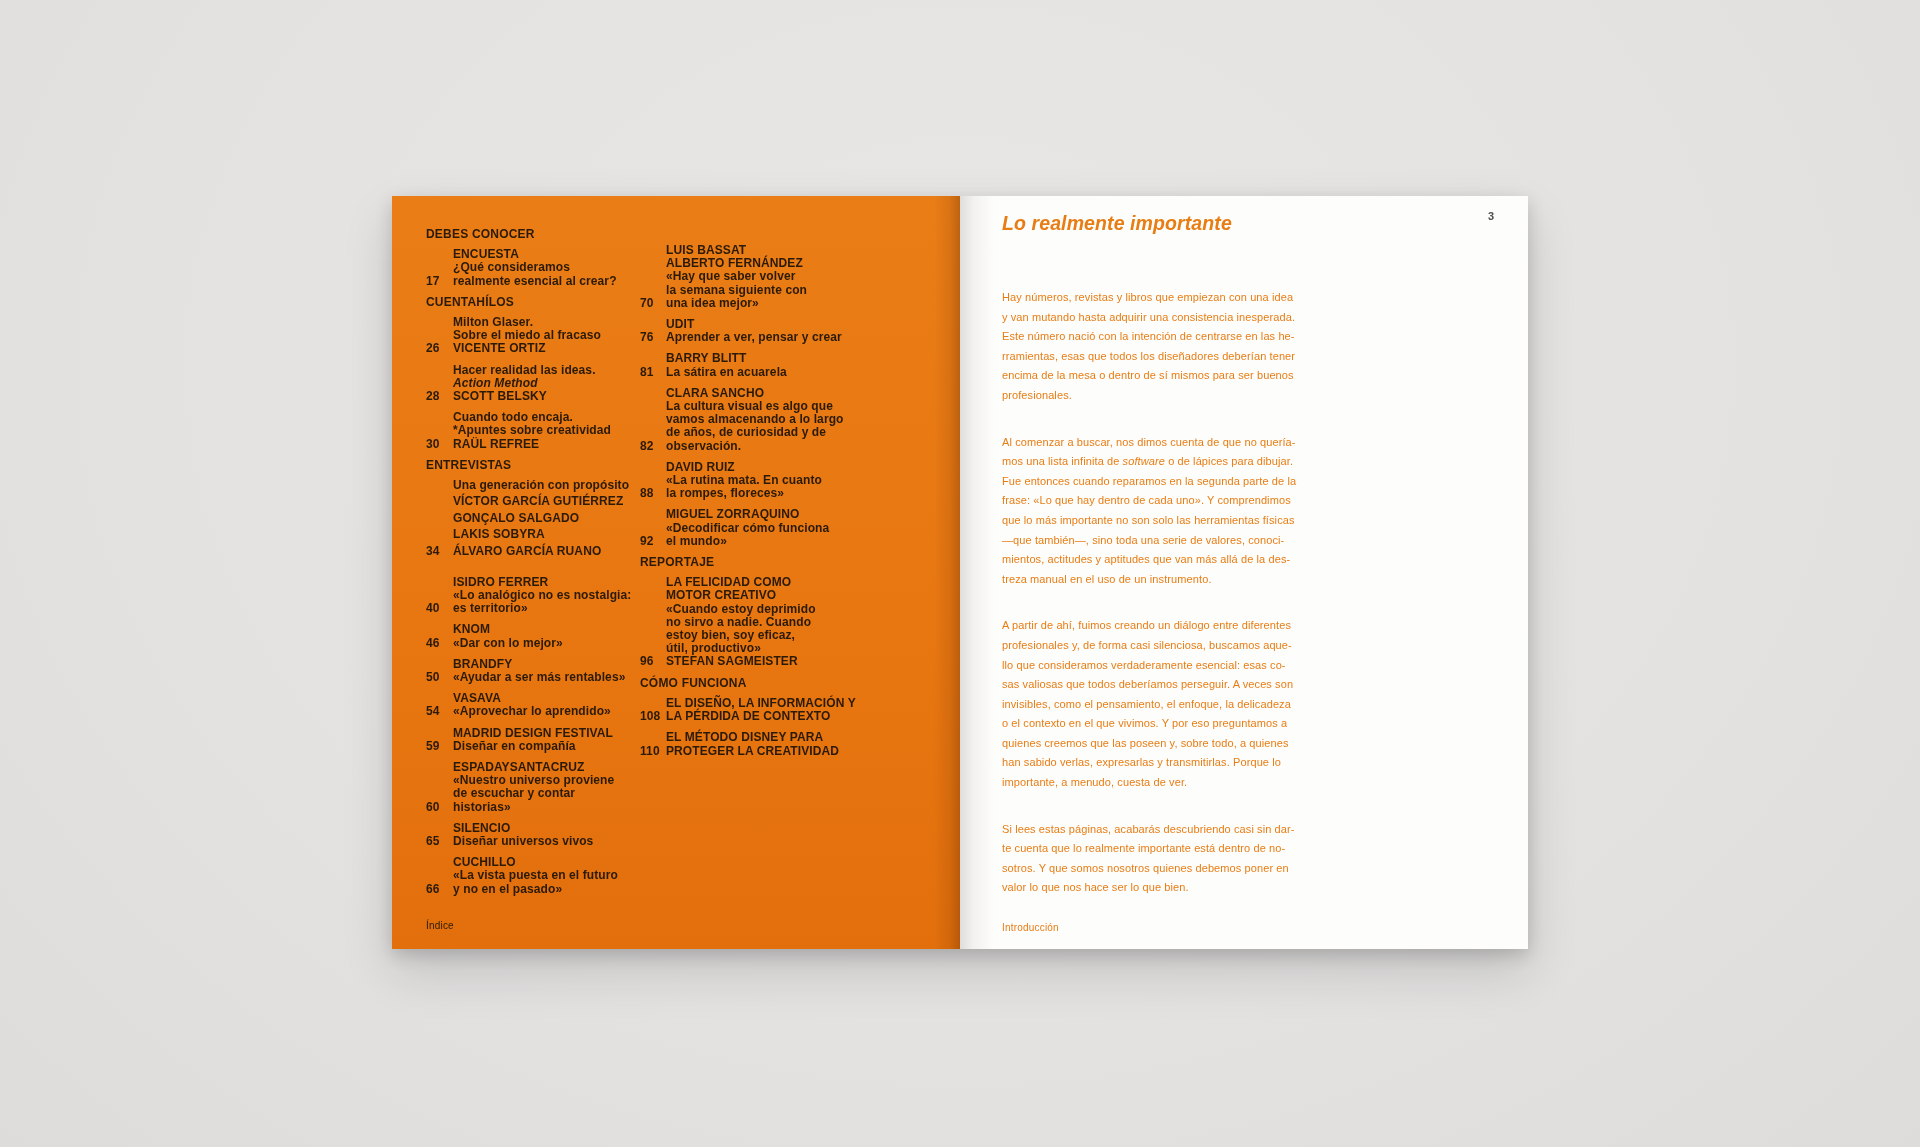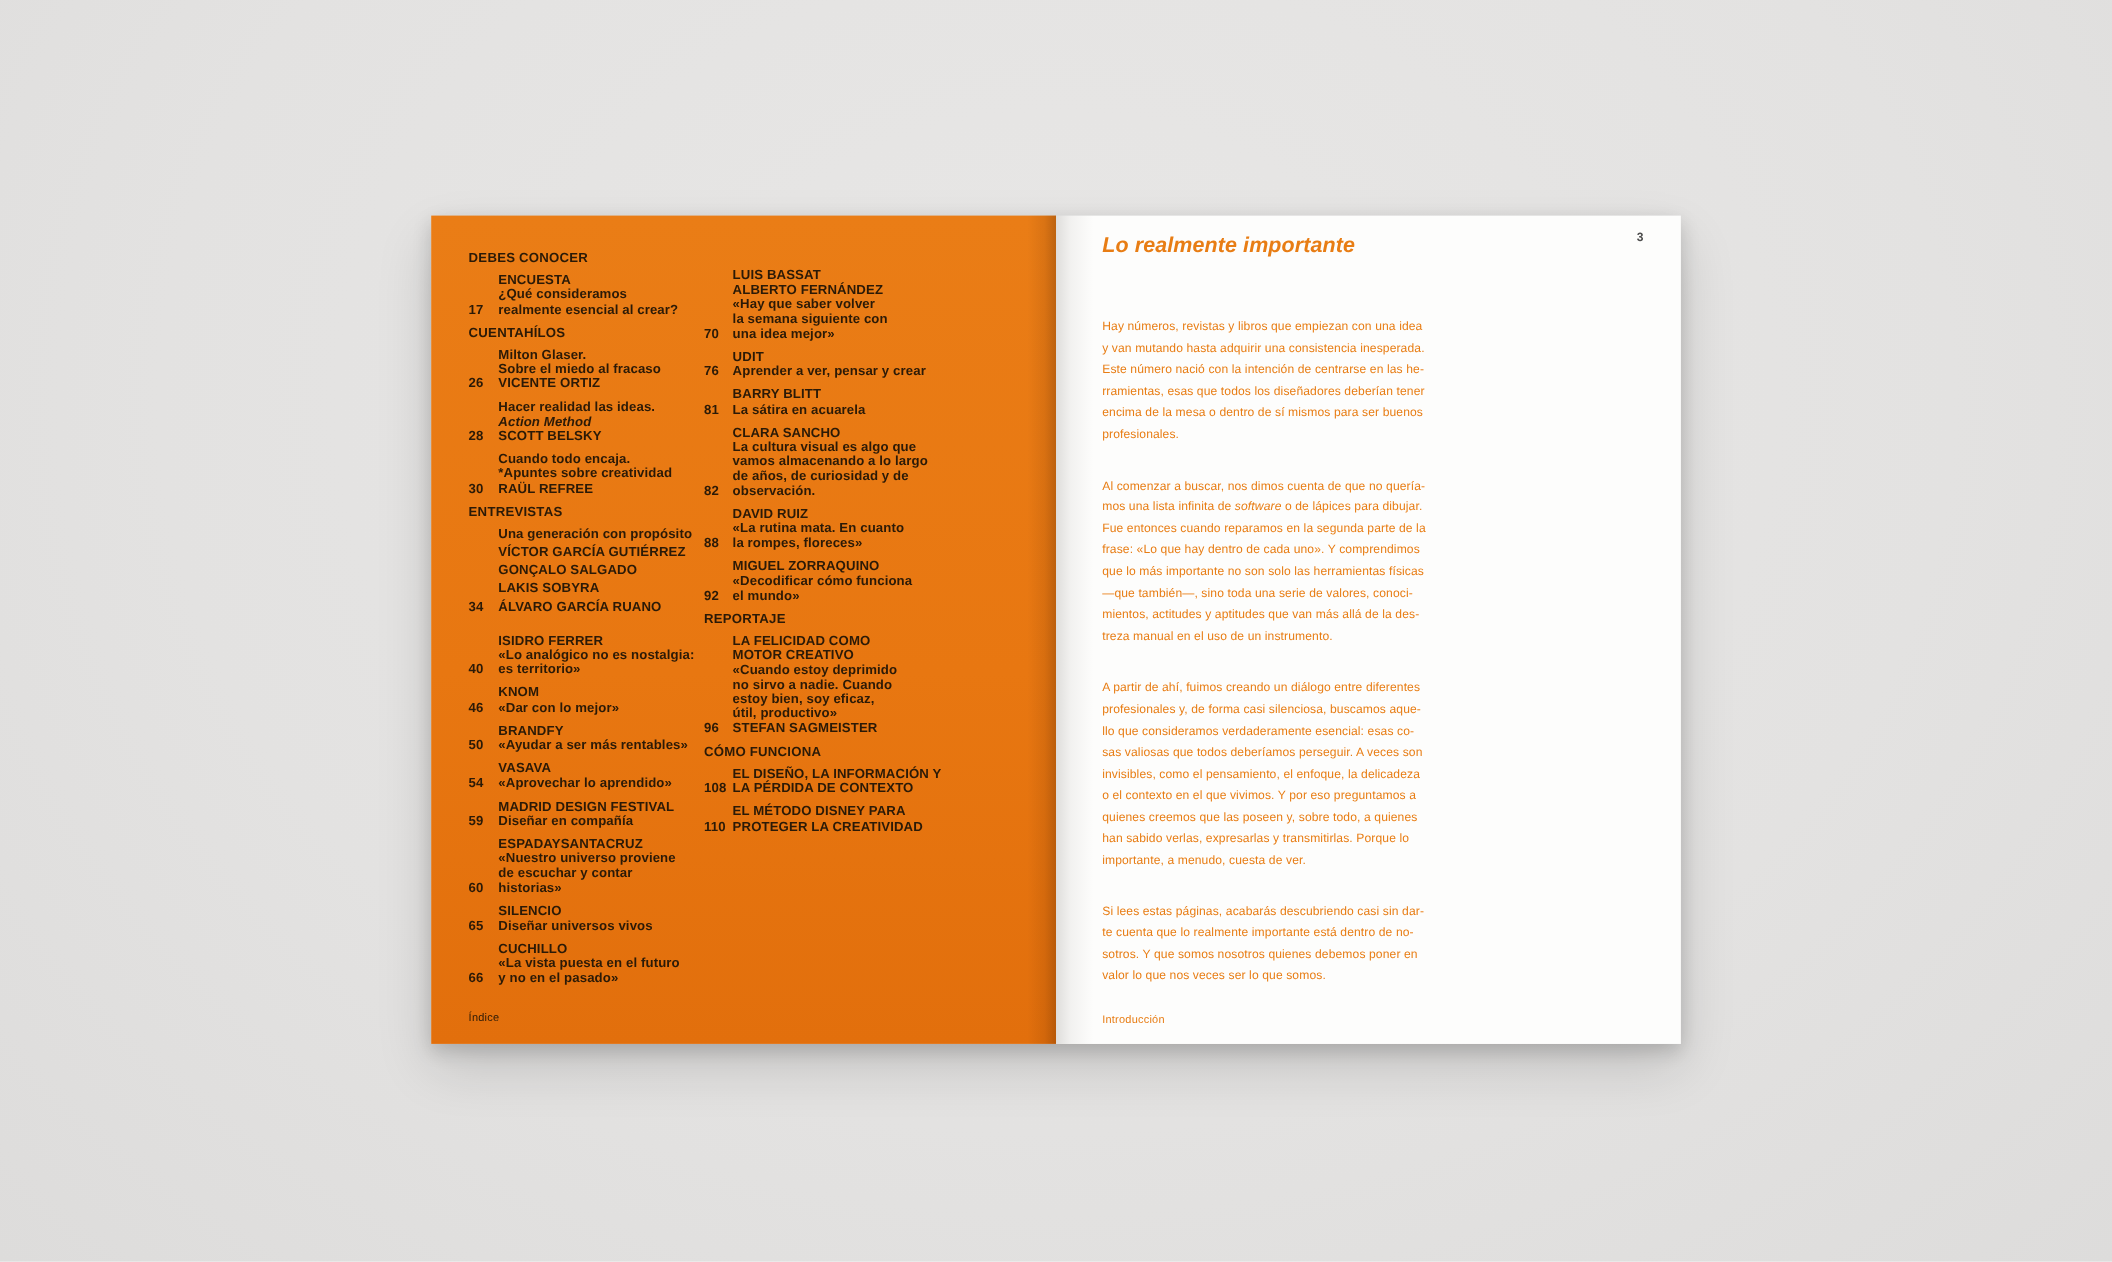--- a/index.html
+++ b/index.html
@@ -257,18 +257,18 @@
     <div class="page-footer footer-left">Índice</div>
   </div>
 
   <div class="page page-right">
     <div class="folio">3</div>
     <h1 class="intro-title">Lo realmente importante</h1>
     <div class="intro-body">
         <p><span>Hay números, revistas y libros que empiezan con una idea</span><br><span>y van mutando hasta adquirir una consistencia inesperada.</span><br><span>Este número nació con la intención de centrarse en las he-</span><br><span>rramientas, esas que todos los diseñadores deberían tener</span><br><span>encima de la mesa o dentro de sí mismos para ser buenos</span><br><span>profesionales.</span></p>
         <p><span>Al comenzar a buscar, nos dimos cuenta de que no quería-</span><br><span>mos una lista infinita de </span><span class="em">software</span><span> o de lápices para dibujar.</span><br><span>Fue entonces cuando reparamos en la segunda parte de la</span><br><span>frase: «Lo que hay dentro de cada uno». Y comprendimos</span><br><span>que lo más importante no son solo las herramientas físicas</span><br><span>—que también—, sino toda una serie de valores, conoci-</span><br><span>mientos, actitudes y aptitudes que van más allá de la des-</span><br><span>treza manual en el uso de un instrumento.</span></p>
         <p><span>A partir de ahí, fuimos creando un diálogo entre diferentes</span><br><span>profesionales y, de forma casi silenciosa, buscamos aque-</span><br><span>llo que consideramos verdaderamente esencial: esas co-</span><br><span>sas valiosas que todos deberíamos perseguir. A veces son</span><br><span>invisibles, como el pensamiento, el enfoque, la delicadeza</span><br><span>o el contexto en el que vivimos. Y por eso preguntamos a</span><br><span>quienes creemos que las poseen y, sobre todo, a quienes</span><br><span>han sabido verlas, expresarlas y transmitirlas. Porque lo</span><br><span>importante, a menudo, cuesta de ver.</span></p>
-        <p><span>Si lees estas páginas, acabarás descubriendo casi sin dar-</span><br><span>te cuenta que lo realmente importante está dentro de no-</span><br><span>sotros. Y que somos nosotros quienes debemos poner en</span><br><span>valor lo que nos veces ser lo que somos.</span></p>
+        <p><span>Si lees estas páginas, acabarás descubriendo casi sin dar-</span><br><span>te cuenta que lo realmente importante está dentro de no-</span><br><span>sotros. Y que somos nosotros quienes debemos poner en</span><br><span>valor lo que nos hace ser lo que bien.</span></p>
       </div>
     <div class="page-footer footer-right">Introducción</div>
   </div>
 
 </div>
 
 </body></html>

